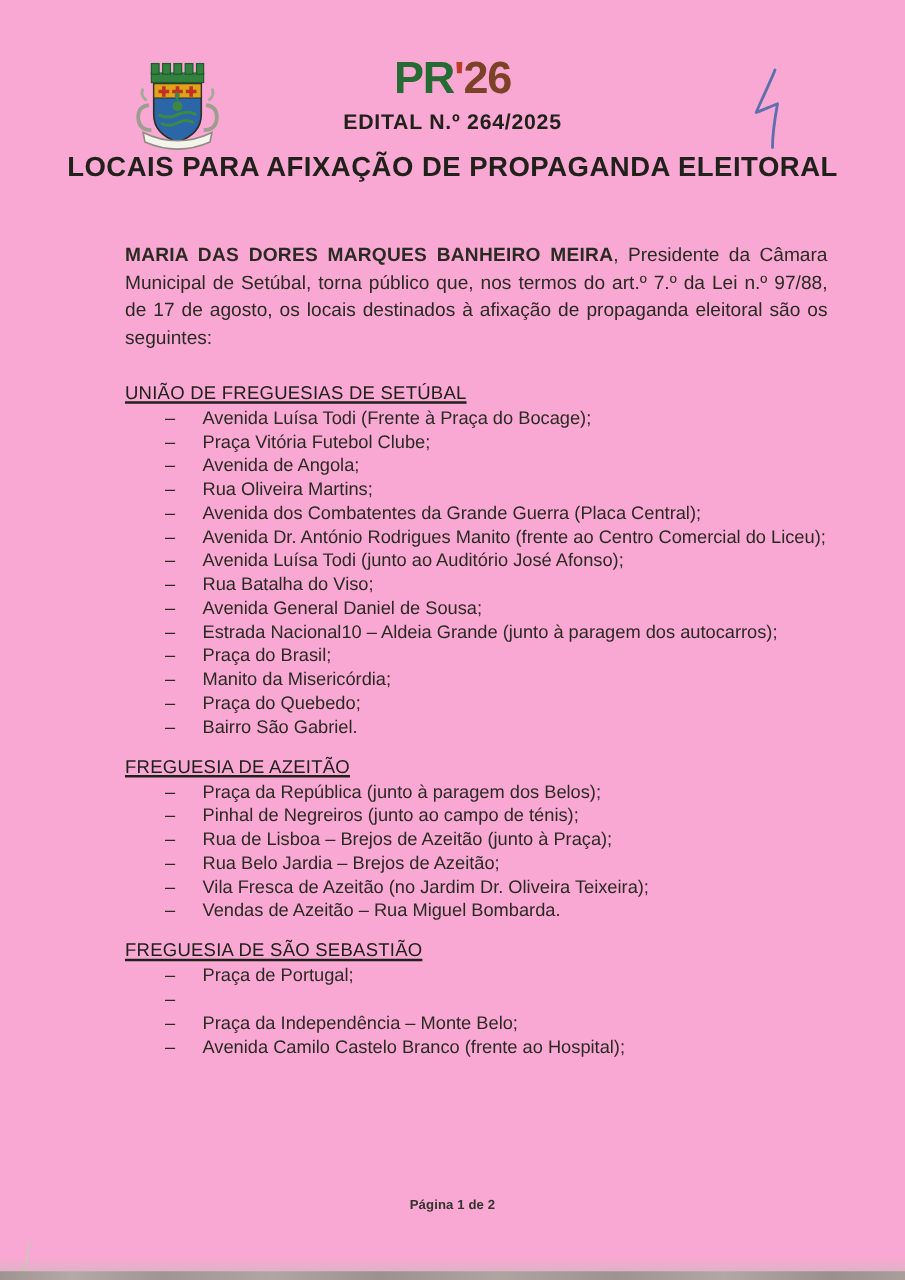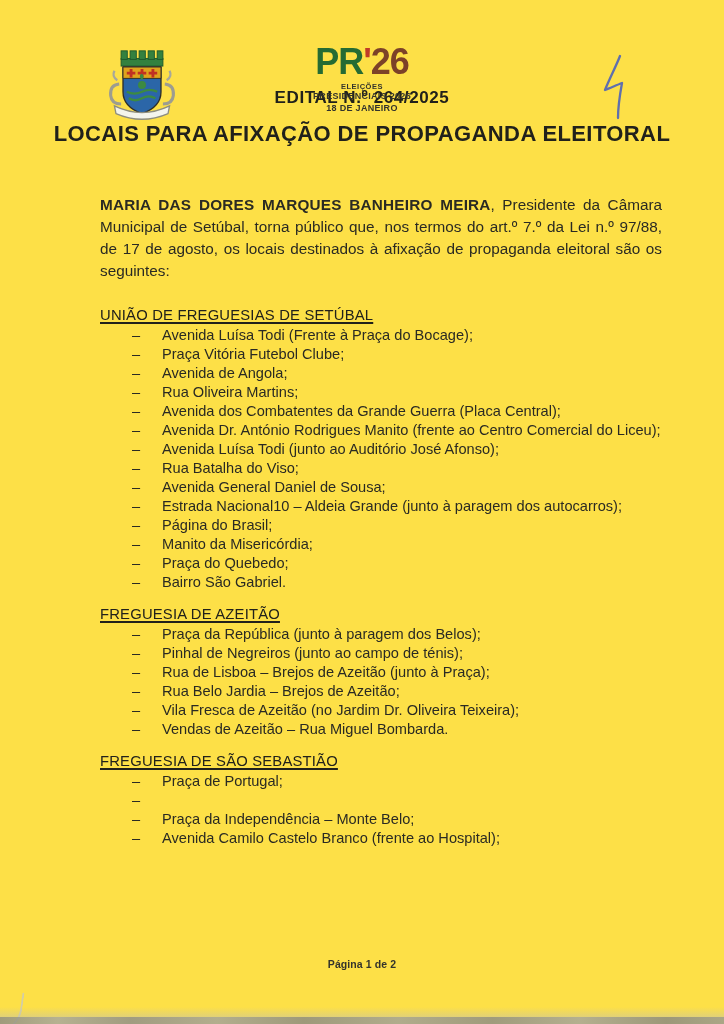--- a/index.html
+++ b/index.html
@@ -1,19 +1,19 @@
 <!DOCTYPE html>
 <html><head>
 <meta charset="utf-8">
 <style>
   html,body{margin:0;padding:0;}
   .page{
     position:relative;
     width:724px;height:1024px;
-    background:#fde047;
+    background:#f9a8d4;
     font-family:"Liberation Sans",sans-serif;
     color:#26261f;
     overflow:hidden;
   }
   
   .crest{position:absolute;left:104px;top:46px;}
   .pr26{position:absolute;left:0;right:0;top:44px;text-align:center;}
   .pr26-word{font-weight:bold;font-size:36px;letter-spacing:-1px;line-height:1;font-family:"Liberation Sans",sans-serif;}
   .pr26-sub{margin-top:2px;line-height:1.25;color:#33332c;}
   .pr26-sub .l1{font-size:7.5px;font-weight:bold;letter-spacing:.5px;}
@@ -107,25 +107,20 @@
       </g>
       <circle cx="40" cy="41" r="4.2" fill="#3c8a42"></circle>
       <path d="M40,36 q-4,-4 -1,-7 q5,1 1,7" fill="#3c8a42"></path>
 
       <path d="M11,63 q29,14 58,0 l-1.6,8 q-27.4,12 -54.8,0 z" fill="#f4f4ec" stroke="#8d8d80" stroke-width="1.4"></path>
     </svg>
   </div>
 
   <div class="pr26">
     <div class="pr26-word"><span style="color: rgb(37, 107, 51);">PR</span><span style="color: rgb(191, 58, 40);">'</span><span style="color: rgb(124, 66, 40);">26</span></div>
-    <div class="pr26-sub">
-      <div class="l1">ELEIÇÕES</div>
-      <div class="l2">PRESIDENCIAIS 2026</div>
-      <div class="l3">18 DE JANEIRO</div>
-    </div>
   </div>
 
   <div class="handwritten" title="4">
     <svg width="38" height="70" viewBox="0 0 38 70" aria-hidden="true">
       <path d="M28,4 C25,12 17,28 13,38 C18,36 25,33 30,31 C28,42 26,58 26,66" fill="none" stroke="#5f6fae" stroke-width="2.3" stroke-linecap="round" stroke-linejoin="round"></path>
     </svg>
   </div>
 
   <h1 class="doc-title">EDITAL N.º 264/2025</h1>
   <h2 class="doc-subtitle">LOCAIS PARA AFIXAÇÃO DE PROPAGANDA ELEITORAL</h2>
@@ -173,21 +168,21 @@
             <li>
         <span class="dash">–</span>
         <span class="txt">Avenida General Daniel de Sousa;</span>
       </li>
             <li>
         <span class="dash">–</span>
         <span class="txt">Estrada Nacional10 – Aldeia Grande (junto à paragem dos autocarros);</span>
       </li>
             <li>
         <span class="dash">–</span>
-        <span class="txt">Página do Brasil;</span>
+        <span class="txt">Praça do Brasil;</span>
       </li>
             <li>
         <span class="dash">–</span>
         <span class="txt">Manito da Misericórdia;</span>
       </li>
             <li>
         <span class="dash">–</span>
         <span class="txt">Praça do Quebedo;</span>
       </li>
             <li>

